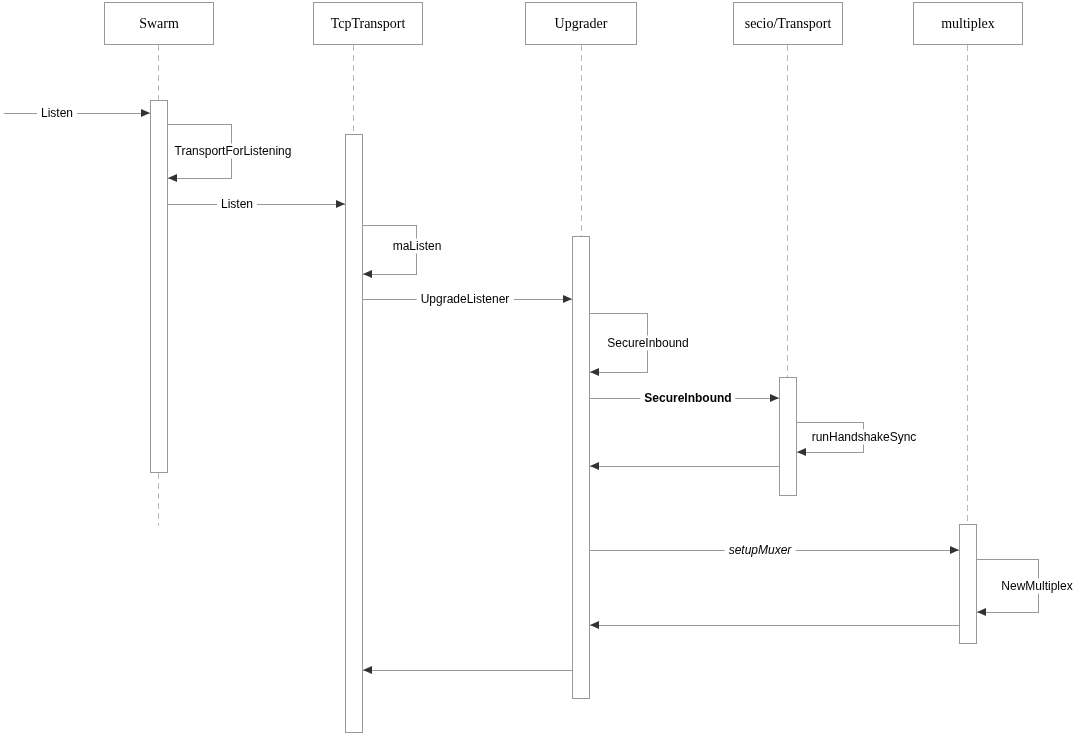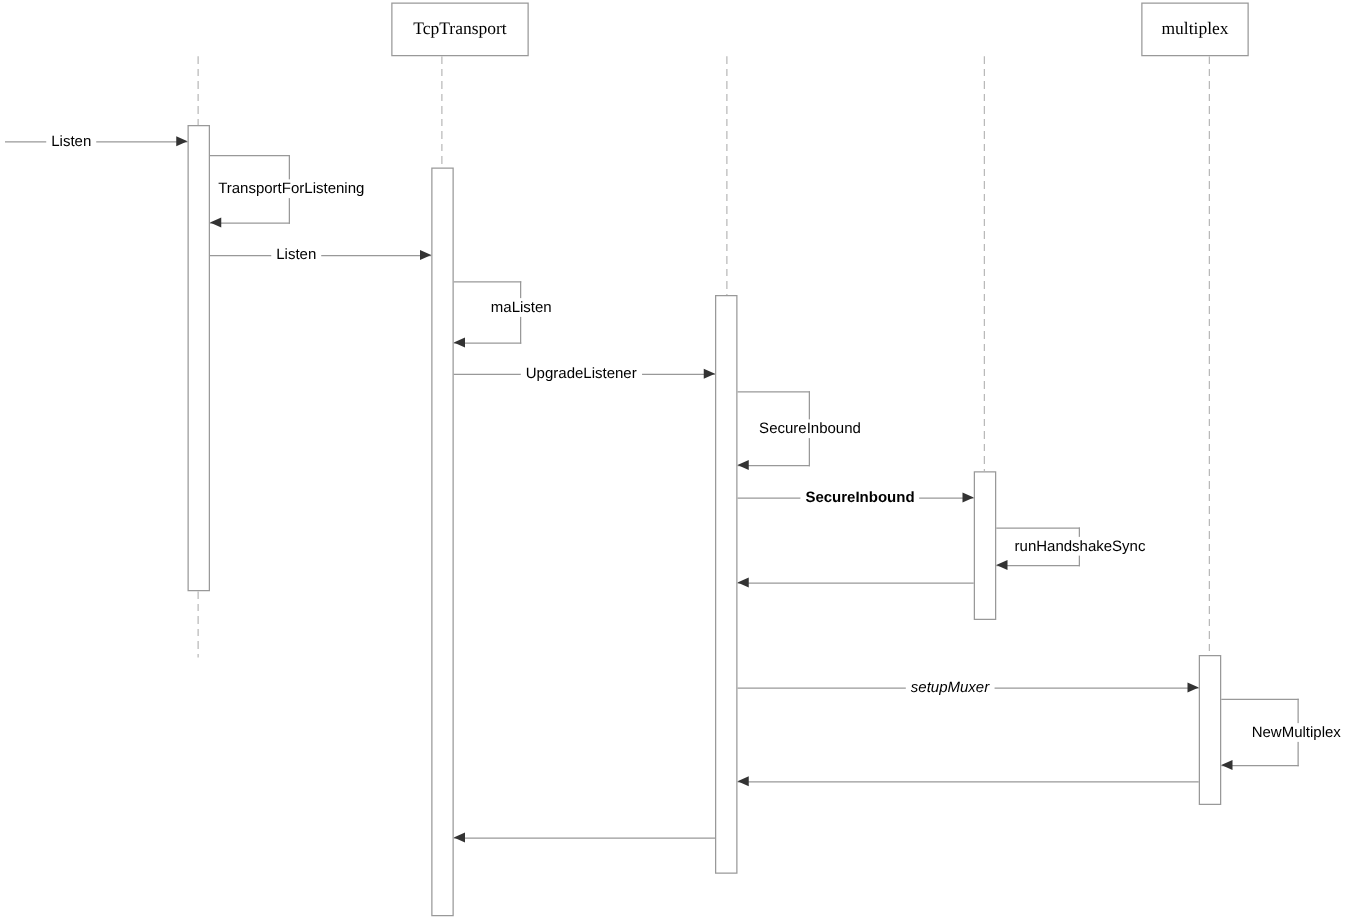--- a/index.html
+++ b/index.html
@@ -60,24 +60,33 @@
 
 <div id="canvas">
 
   <div class="lifeline" style="left:158px; top:45px; height:55px;"></div>
   <div class="lifeline" style="left:158px; top:473px; height:53px;"></div>
   <div class="lifeline" style="left:353px; top:45px; height:89px;"></div>
   <div class="lifeline" style="left:581px; top:45px; height:191px;"></div>
   <div class="lifeline" style="left:787px; top:45px; height:332px;"></div>
   <div class="lifeline" style="left:967px; top:45px; height:479px;"></div>
 
+  <div class="participant" style="left:104px; width:110px;">
+    <span>Swarm</span>
+  </div>
   <div class="participant" style="left:313px; width:110px;">
     <span>TcpTransport</span>
   </div>
-  <div class="participant" style="left:913px; width:86px;">
+  <div class="participant" style="left:525px; width:112px;">
+    <span>Upgrader</span>
+  </div>
+  <div class="participant" style="left:733px; width:110px;">
+    <span>secio/Transport</span>
+  </div>
+  <div class="participant" style="left:913px; width:110px;">
     <span>multiplex</span>
   </div>
 
   <div class="activation" style="left:150px; top:100px; height:373px;"></div>
   <div class="activation" style="left:345px; top:134px; height:599px;"></div>
   <div class="activation" style="left:572px; top:236px; height:463px;"></div>
   <div class="activation" style="left:779px; top:377px; height:119px;"></div>
   <div class="activation" style="left:959px; top:524px; height:120px;"></div>
 
   <div class="msg-line" style="left:4px; top:113px; width:146px;"></div>

